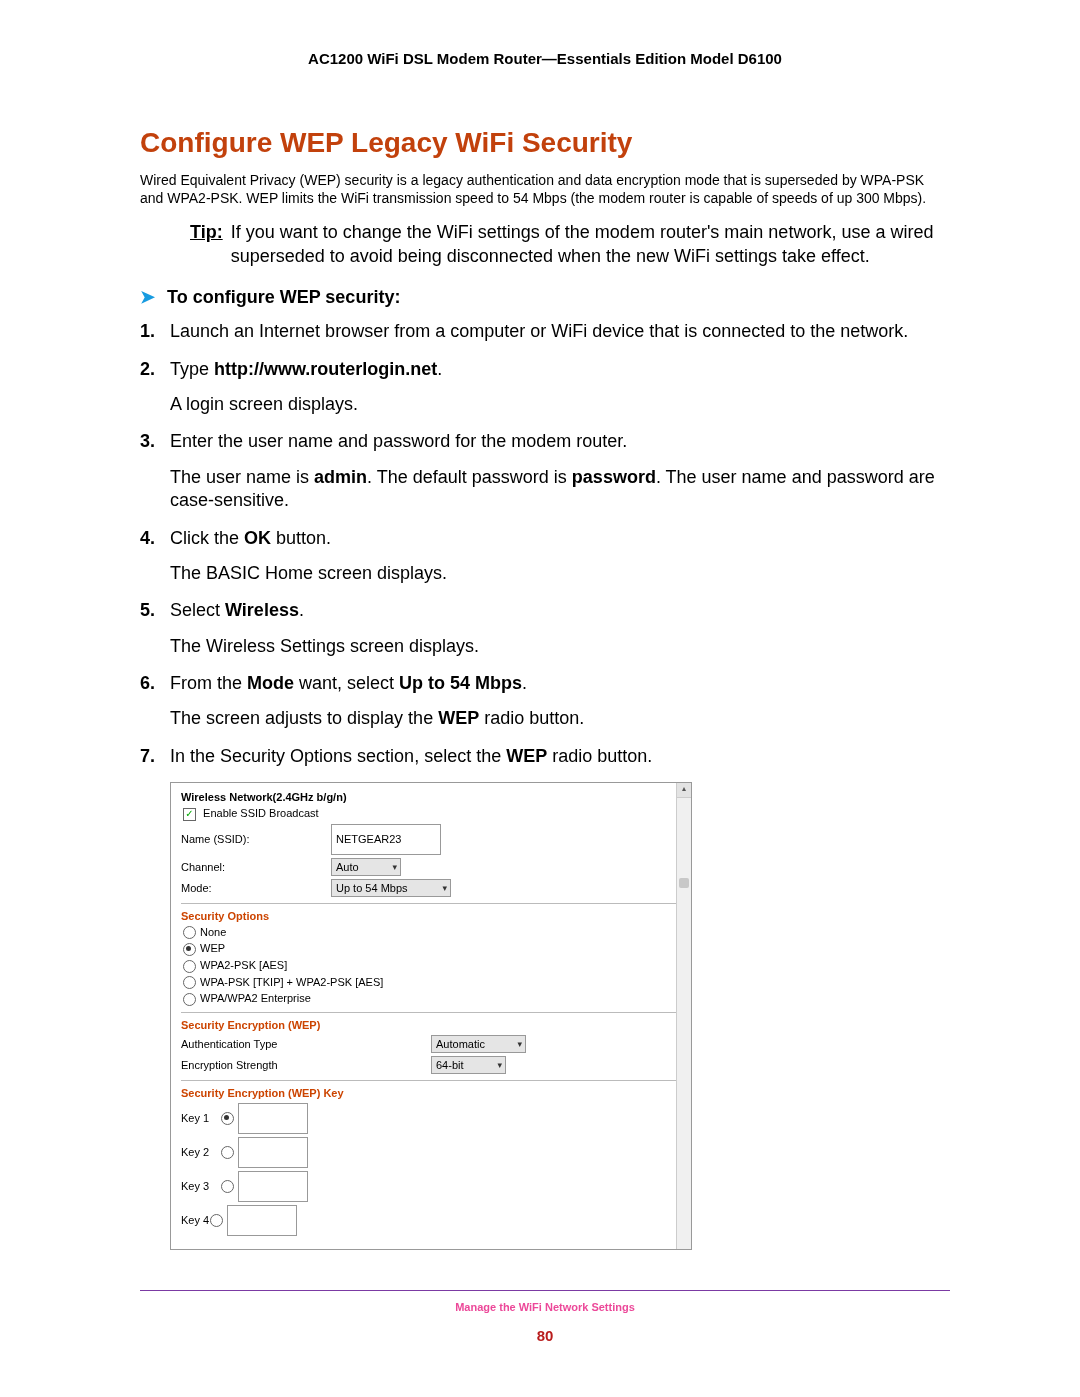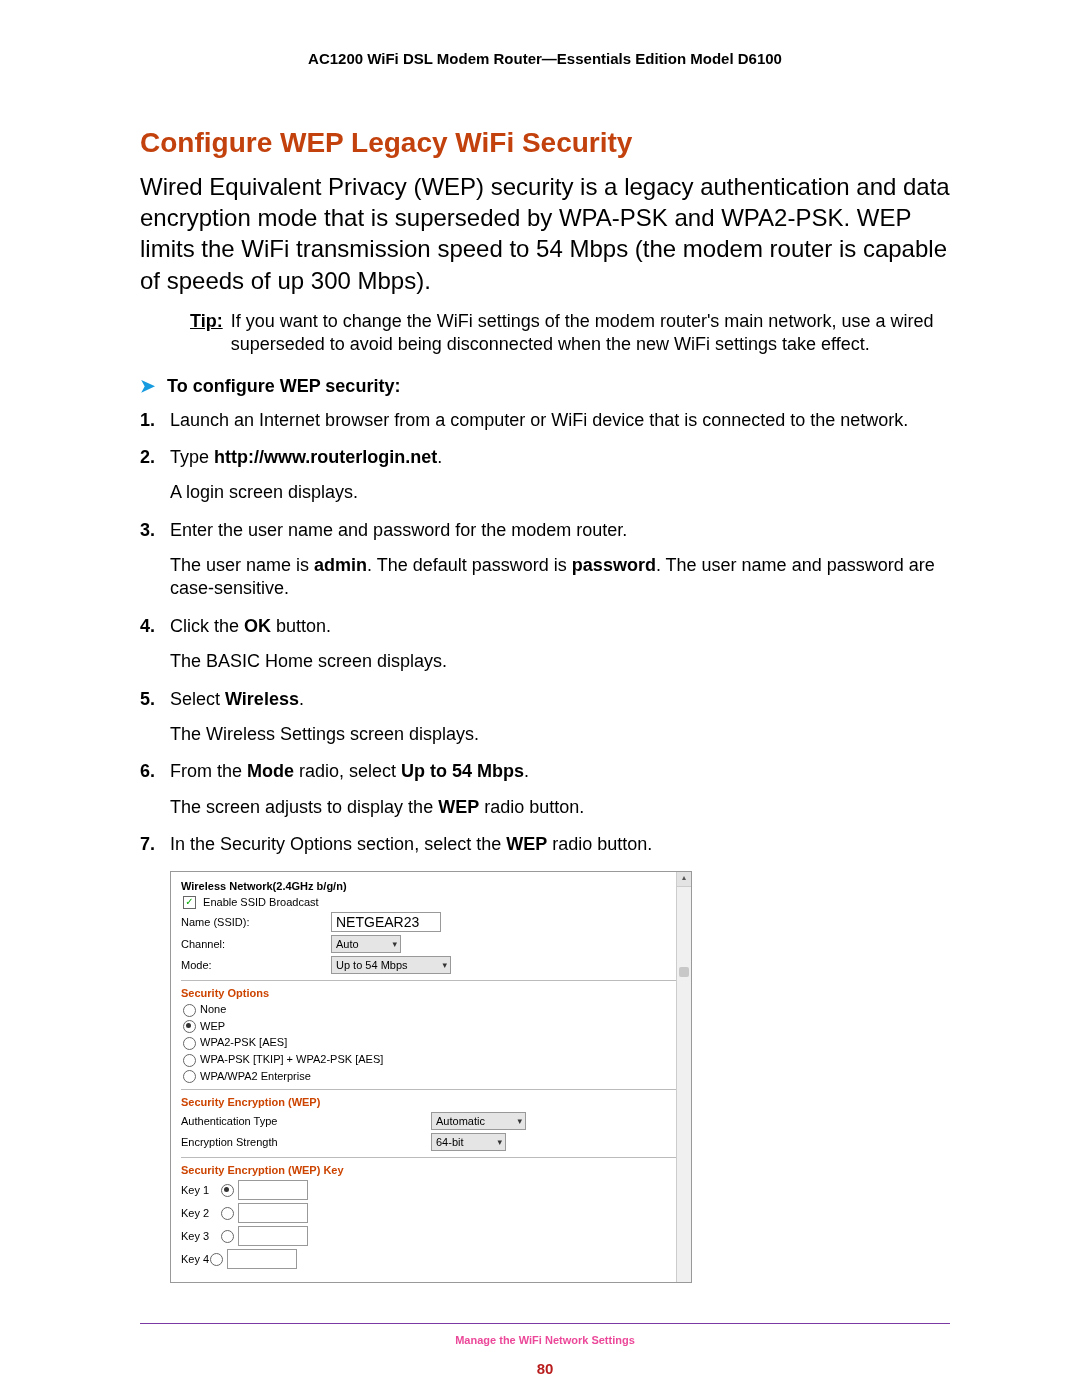--- a/index.html
+++ b/index.html
@@ -20,21 +20,21 @@
     font-size: 15px;
     margin-bottom: 60px;
   }
   h1.section-title {
     color: #c2410c;
     font-size: 28px;
     font-weight: bold;
     margin: 0 0 12px 0;
   }
   .body-text {
-    font-size: 24px;
+    font-size: 14px;
     line-height: 1.3;
     margin: 0 0 14px 0;
   }
   .tip-block {
     display: flex;
     margin: 10px 0 18px 50px;
     font-size: 18px;
     line-height: 1.3;
   }
   .tip-label {
@@ -113,24 +113,24 @@
     background: #c8c8c8;
     border-radius: 2px;
   }
   .shot-inner { padding: 6px 10px 10px 10px; }
   .shot-section-title { font-weight: bold; margin: 2px 0 4px 0; }
   .shot-row { display: flex; align-items: center; margin: 3px 0; }
   .shot-label-col { width: 150px; }
   .shot-input {
     border: 1px solid #999;
     padding: 1px 4px;
-    font-size: 14px;
+    font-size: 11px;
     width: 110px;
     background: #fff;
-    height: 20px;
+    height: 31px;
     box-sizing: border-box;
   }
   .shot-select {
     border: 1px solid #999;
     background: #e5e5e5;
     font-size: 11px;
     padding: 0 14px 0 4px;
     height: 16px;
     display: inline-flex;
     align-items: center;
@@ -237,21 +237,21 @@
       <p>The BASIC Home screen displays.</p>
     </li>
     <li>
       <span>
         <span>Select </span><span class="b">Wireless</span><span>.</span>
       </span>
       <p>The Wireless Settings screen displays.</p>
     </li>
     <li>
       <span>
-        <span>From the </span><span class="b">Mode</span><span> radio, select </span><span class="b">Up to 54 Mbps</span><span>.</span>
+        <span>From the </span><span class="b">Mode</span><span> want, select </span><span class="b">Up to 54 Mbps</span><span>.</span>
       </span>
       <p>
         <span>The screen adjusts to display the </span><span class="b">WEP</span><span> radio button.</span>
       </p>
     </li>
     <li>
       <span>
         <span>In the Security Options section, select the </span><span class="b">WEP</span><span> radio button.</span>
       </span>
     </li>

